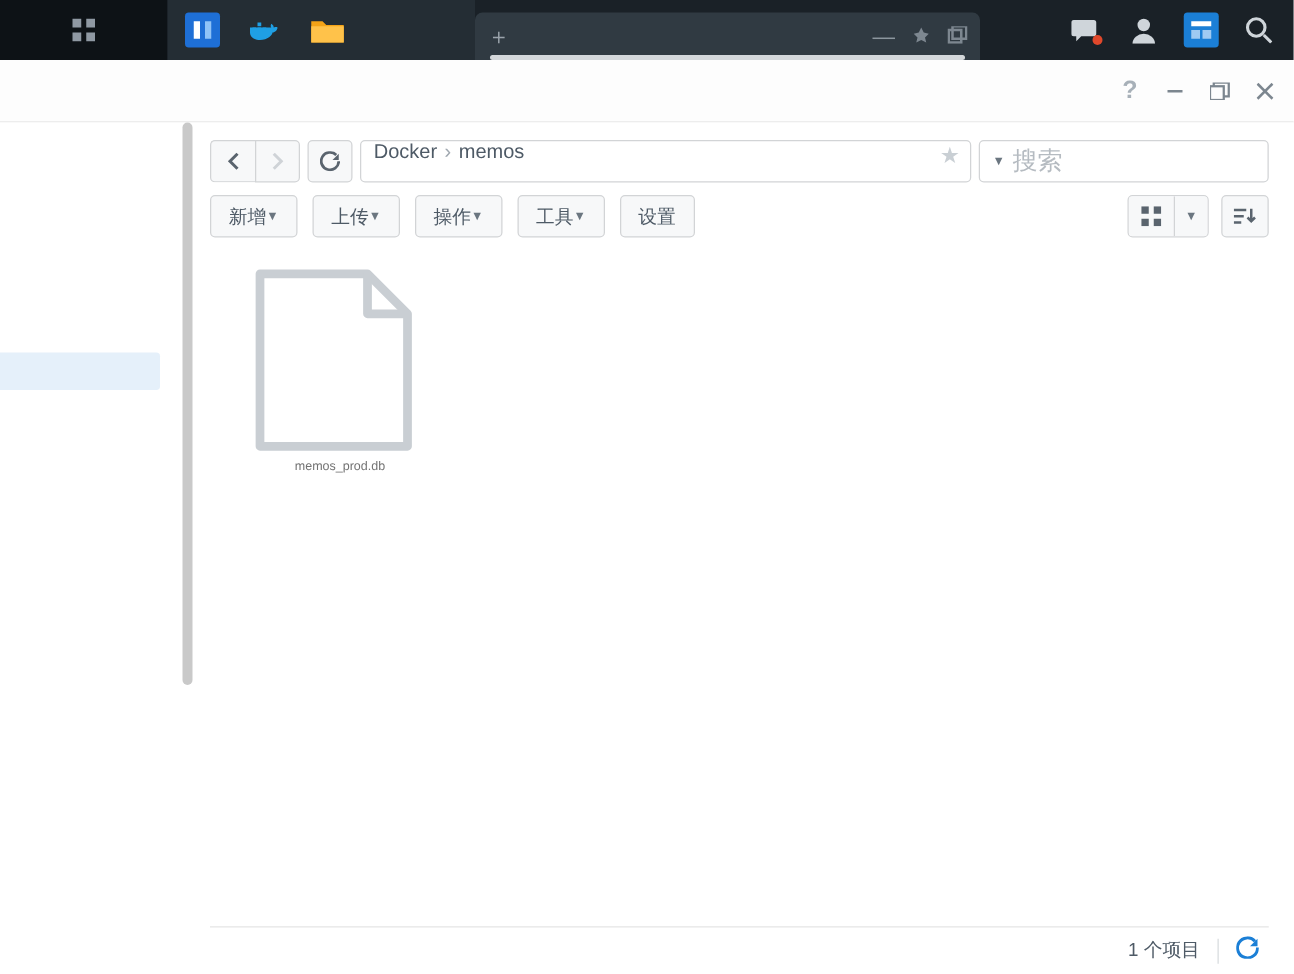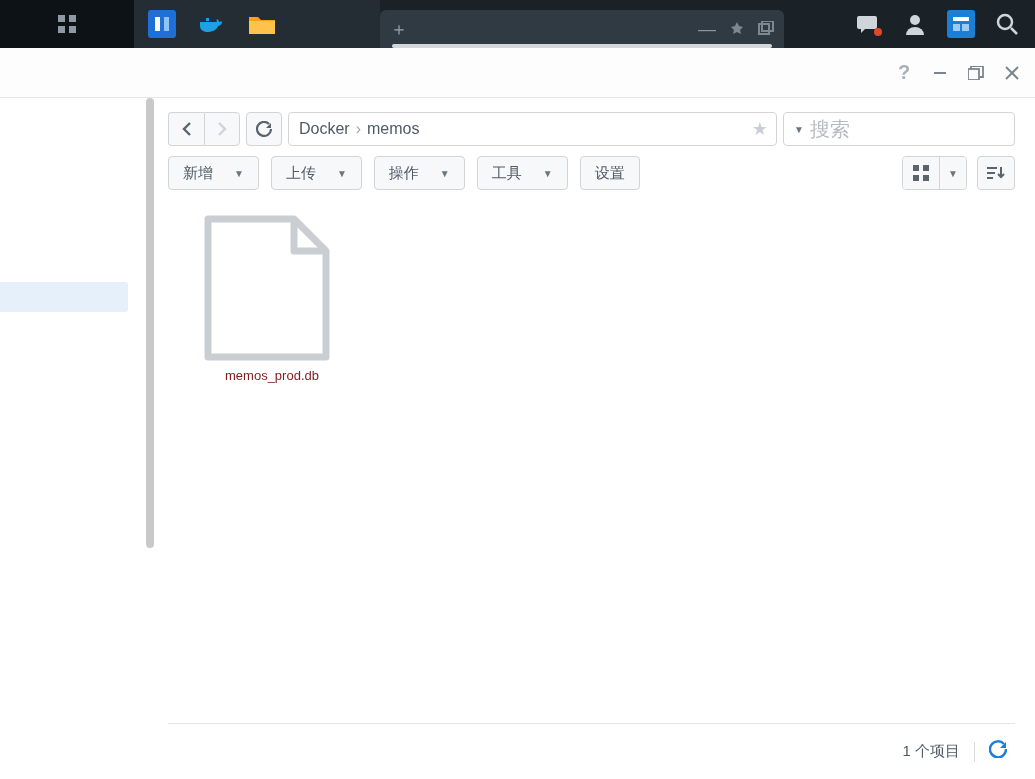--- a/index.html
+++ b/index.html
@@ -163,21 +163,21 @@
     color: #555;
     cursor: pointer;
   }
   .nav-btn.disabled { color: #c6c6c6; }
   .breadcrumb-box {
     flex: 1;
     height: 34px;
     border: 1px solid #d2d4d6;
     border-radius: 4px;
     display: flex;
-    align-items: center;
+    align-items: flex-start;
     padding: 0 10px;
     font-size: 16px;
     color: #4e5a66;
     position: relative;
   }
   .breadcrumb-box .star {
     position: absolute;
     right: 8px;
     color: #c9cfd4;
     font-size: 18px;
@@ -214,21 +214,21 @@
     height: 34px;
     padding: 16px 14px;
     border: 1px solid #d2d4d6;
     background: #f7f8f9;
     border-radius: 4px;
     display: flex;
     align-items: center;
     font-size: 15px;
     color: #4e5a66;
     cursor: pointer;
-    gap: 21px;
+    gap: 0;
   }
   .action-btn .caret { font-size: 10px; color: #6b7680; }
   .view-controls {
     margin-left: auto;
     display: flex;
     align-items: center;
     gap: 10px;
   }
   .view-btn-group {
     display: flex;
@@ -268,27 +268,27 @@
     text-align: center;
   }
   .file-icon-wrap {
     width: 150px;
     height: 160px;
     display: flex;
     align-items: center;
     justify-content: center;
   }
   .file-label {
-    font-size: 13px;
-    color: #7f1d1d;
+    font-size: 10px;
+    color: #737373;
   }
 
   
   .status-bar {
-    height: 56px;
+    height: 38px;
     border-top: 1px solid #e5e5e5;
     display: flex;
     align-items: center;
     justify-content: flex-end;
     gap: 14px;
     font-size: 15px;
     color: #4e5a66;
     padding-right: 8px;
   }
   .status-bar .divider {

